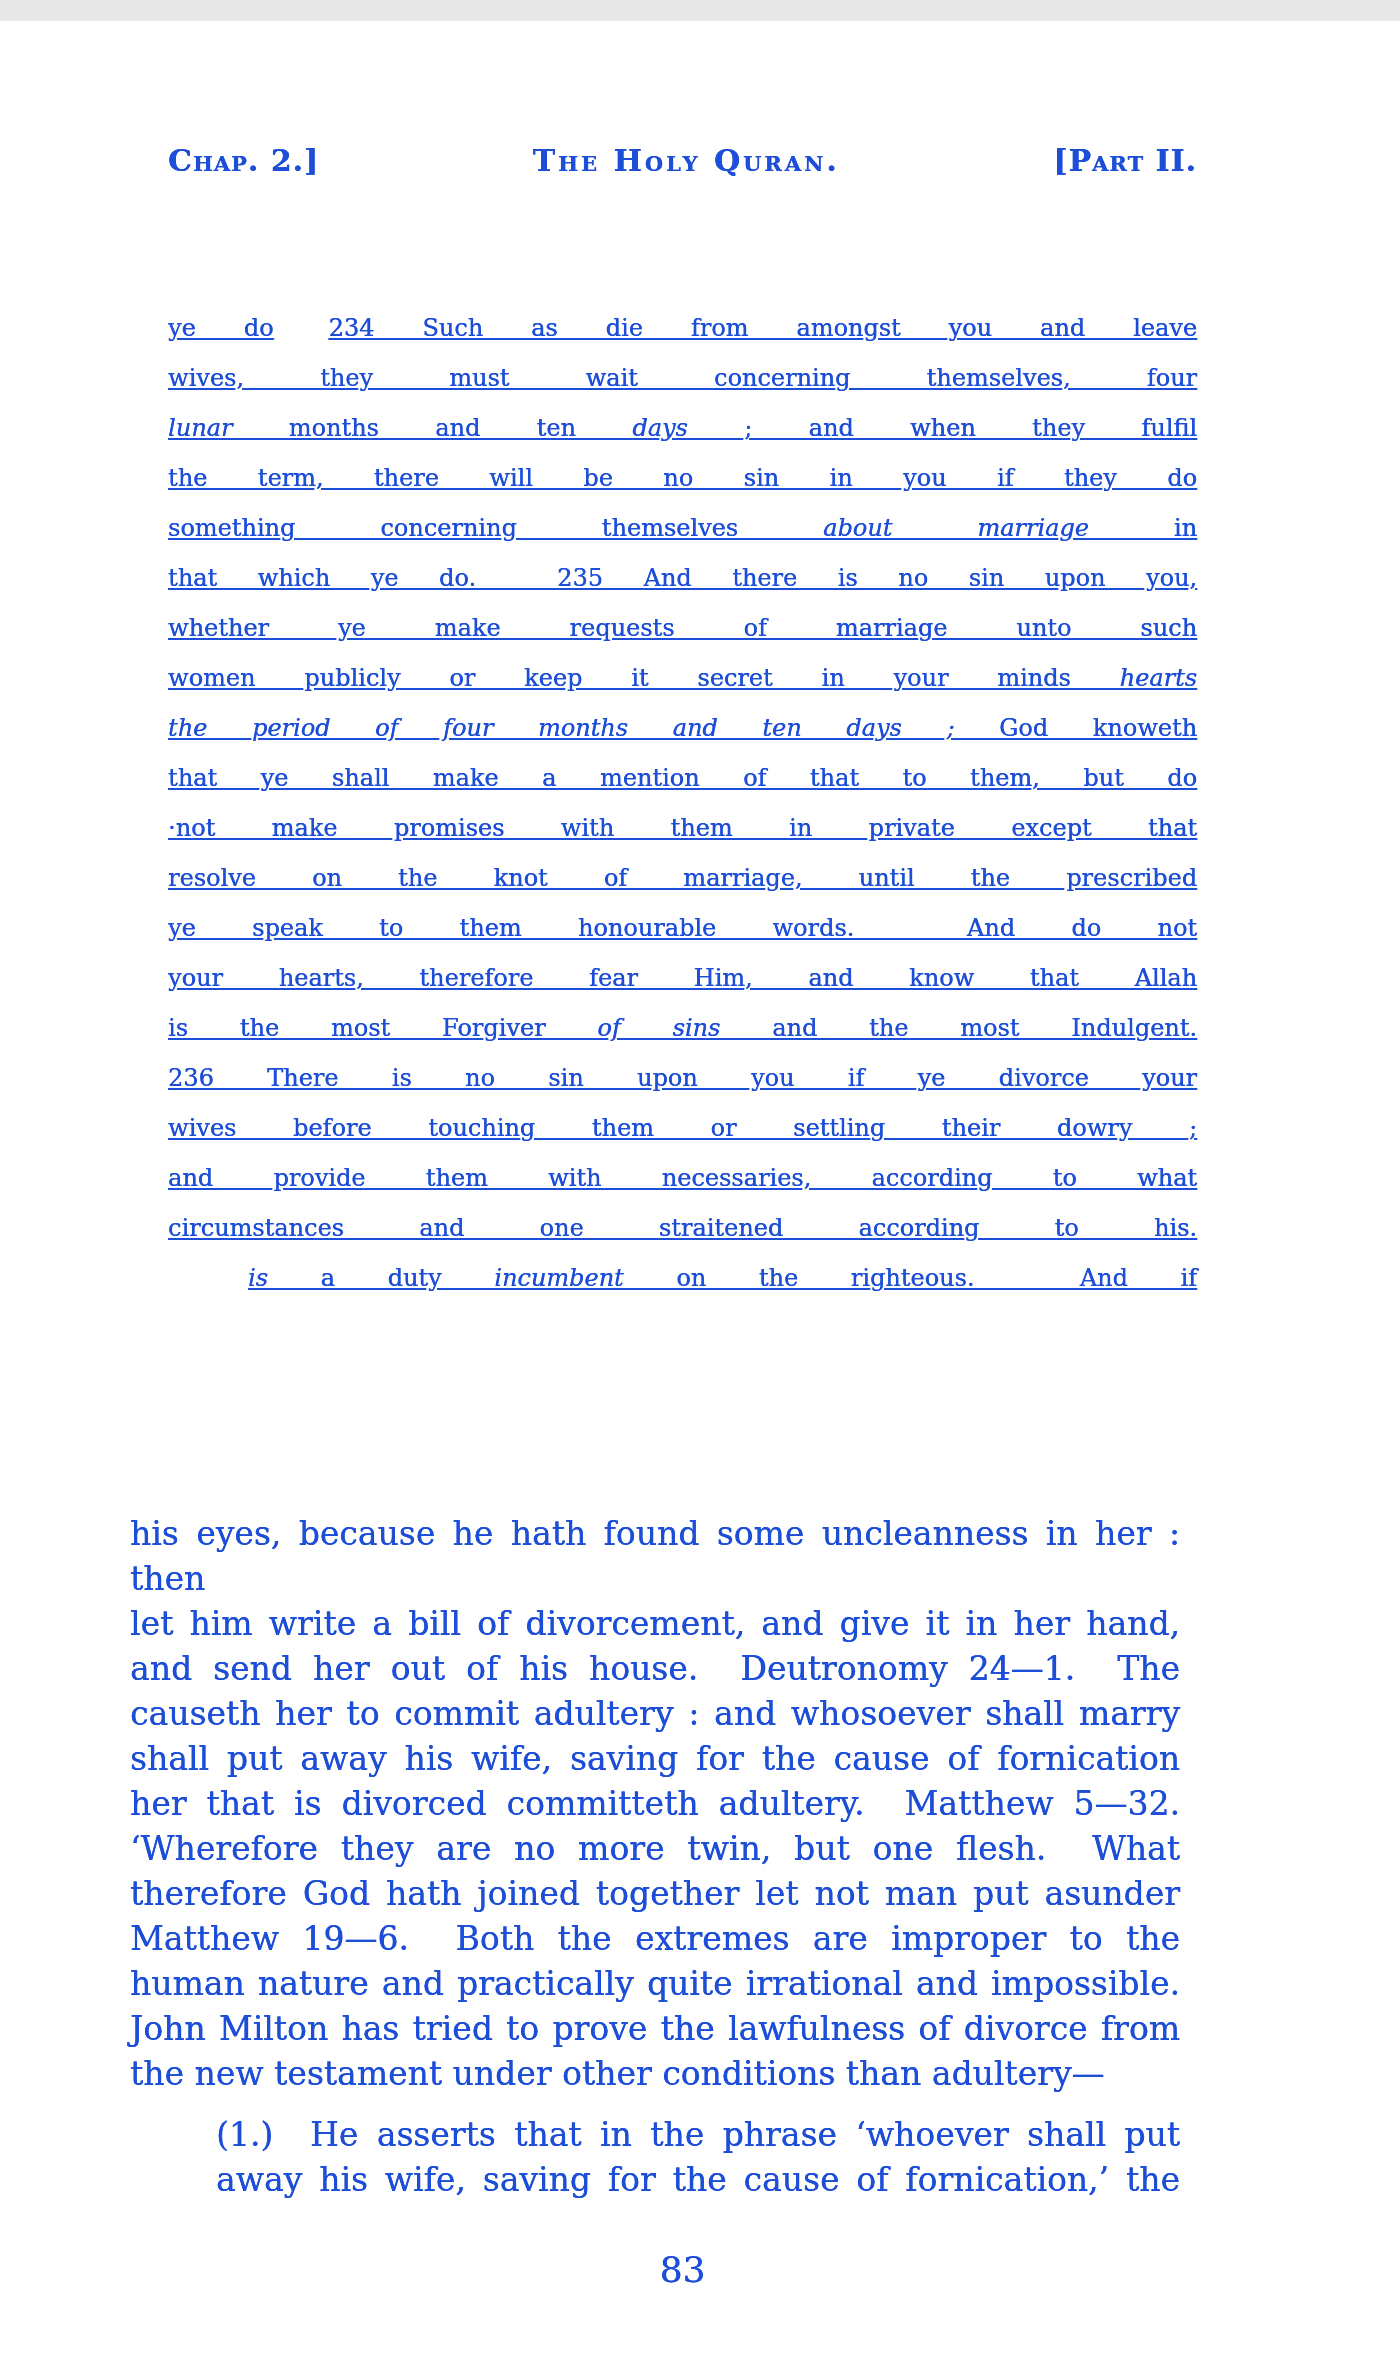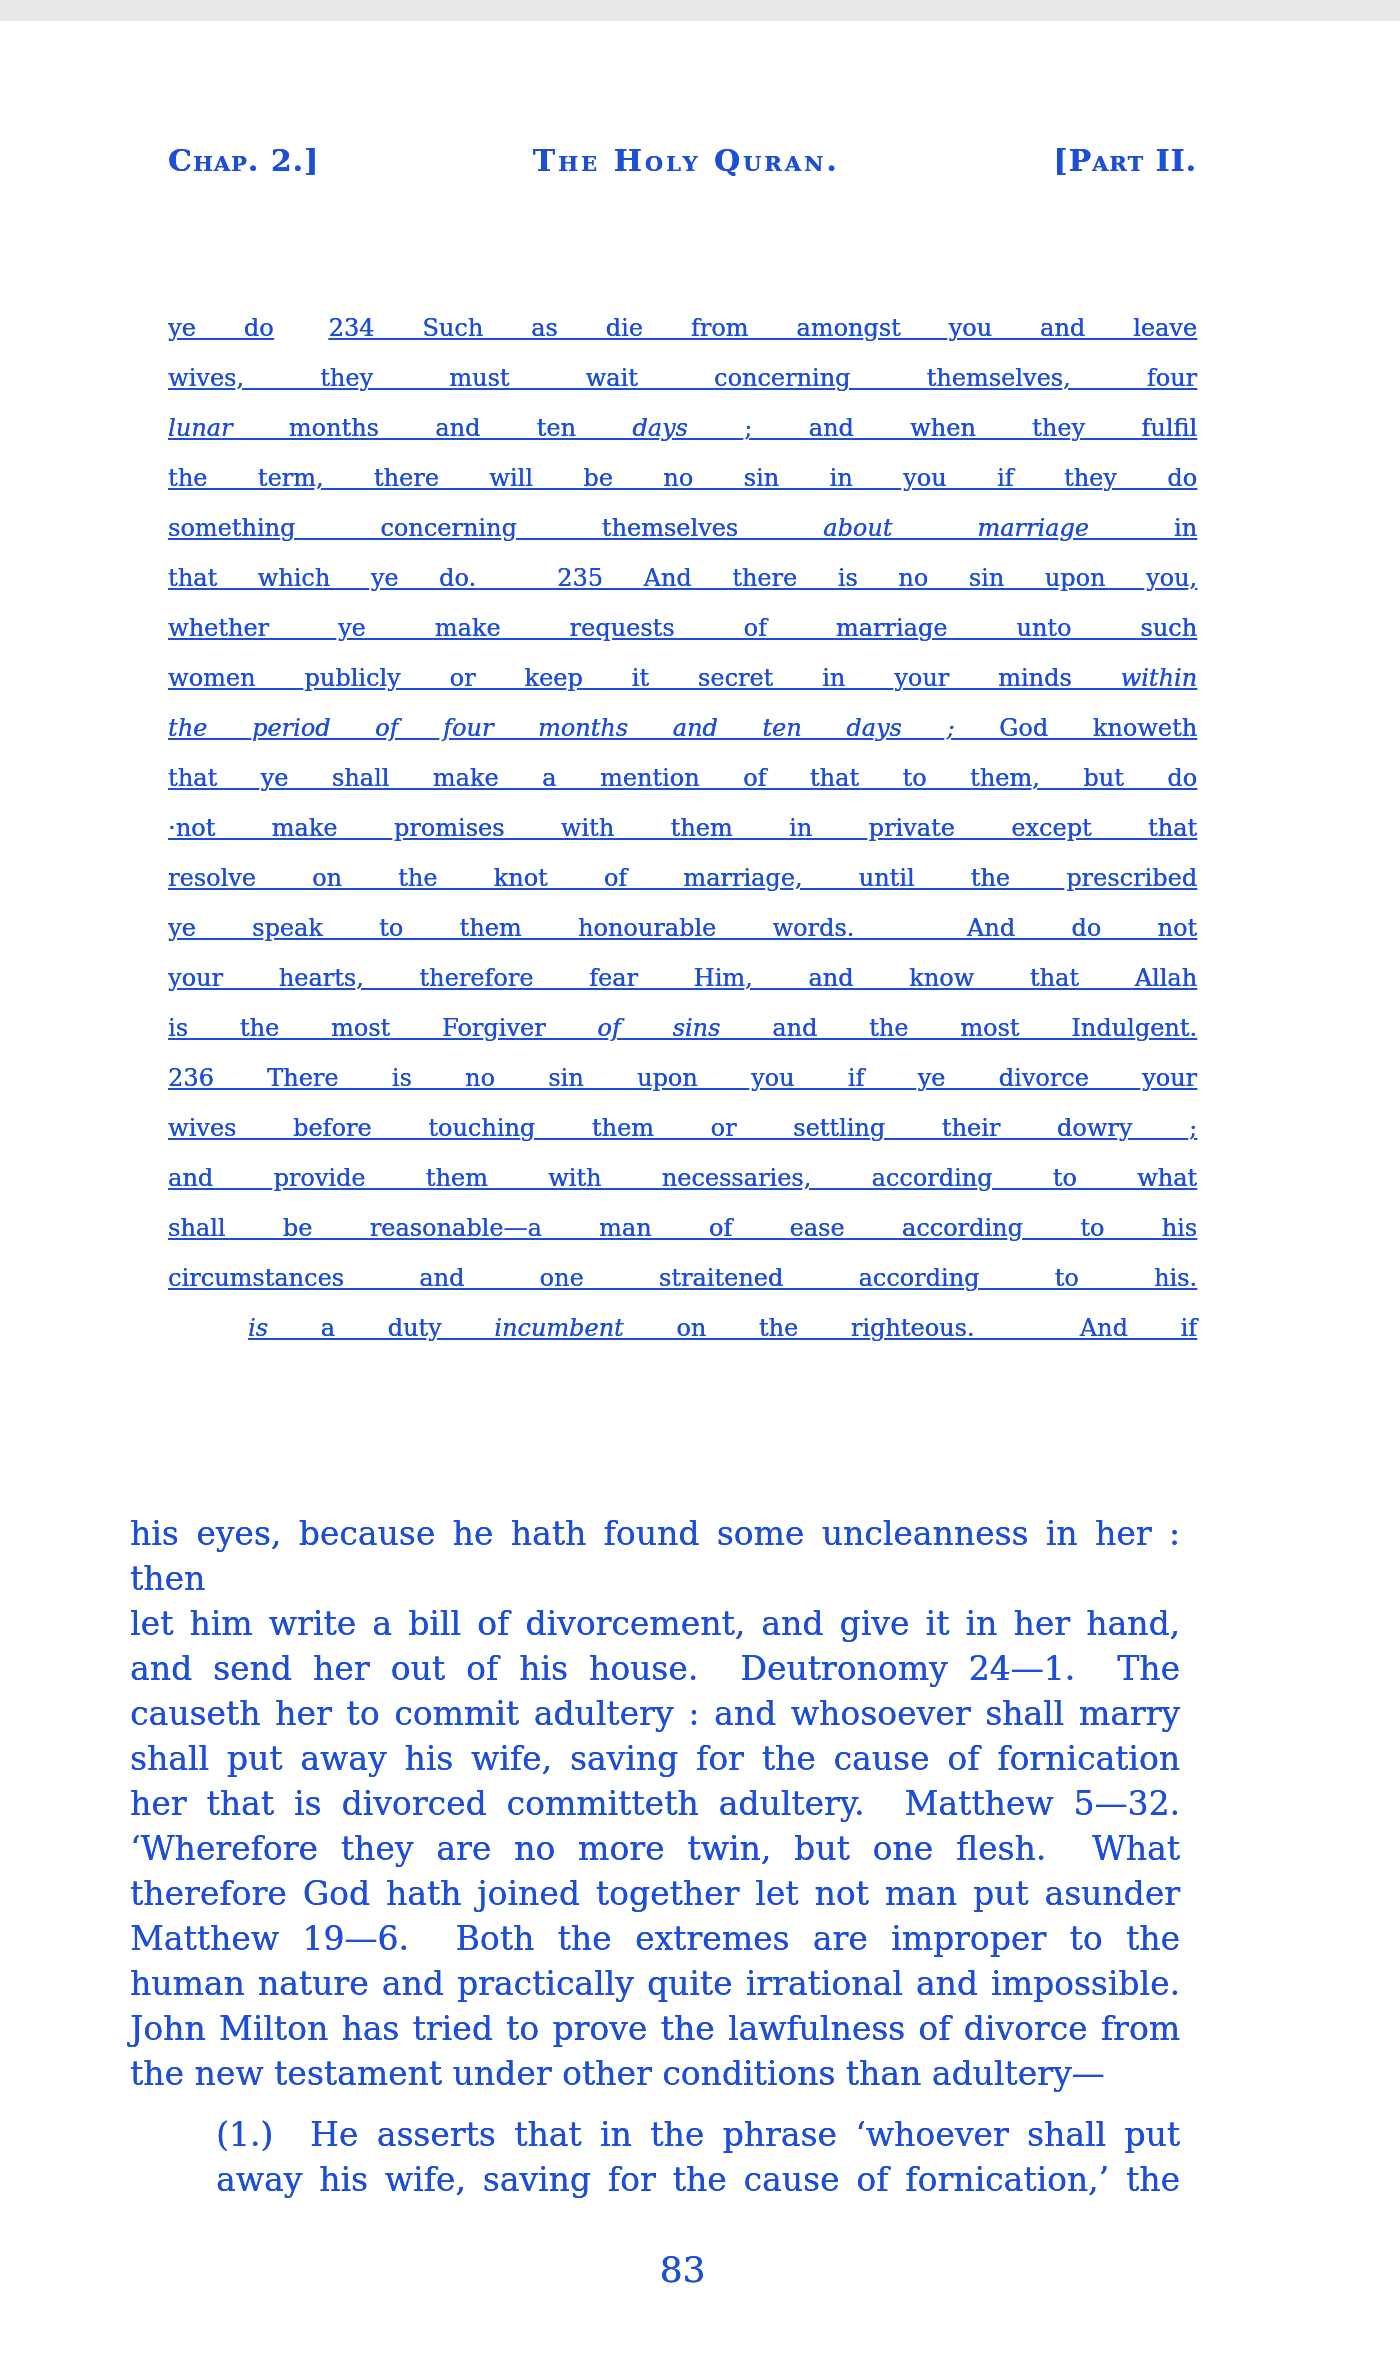--- a/index.html
+++ b/index.html
@@ -65,32 +65,31 @@
   </div>
 
   <div class="main-text">
       <div class="tline"><span>ye do</span><span class="gap" style="width: 55px;">&nbsp;</span><span>234 Such as die from amongst you and leave</span></div>
       <div class="tline"><span>wives, they must wait concerning themselves, four</span></div>
       <div class="tline"><span class="it">lunar</span><span> months and ten </span><span class="it">days</span><span> ; and when they fulfil</span></div>
       <div class="tline"><span>the term, there will be no sin in you if they do</span></div>
       <div class="tline"><span>something concerning themselves </span><span class="it">about marriage</span><span> in</span></div>
       <div class="tline"><span>that which ye do.&nbsp; 235 And there is no sin upon you,</span></div>
       <div class="tline"><span>whether ye make requests of marriage unto such</span></div>
-      <div class="tline"><span>women publicly or keep it secret in your minds </span><span class="it">within</span></div>
+      <div class="tline"><span>women publicly or keep it secret in your minds </span><span class="it">hearts</span></div>
       <div class="tline"><span class="it">the period of four months and ten days ;</span><span> God knoweth</span></div>
       <div class="tline"><span>that ye shall make a mention of that to them, but do</span></div>
       <div class="tline"><span>·not make promises with them in private except that</span></div>
       <div class="tline"><span>resolve on the knot of marriage, until the prescribed</span></div>
       <div class="tline"><span>ye speak to them honourable words.&nbsp; And do not</span></div>
       <div class="tline"><span>your hearts, therefore fear Him, and know that Allah</span></div>
       <div class="tline"><span>is the most Forgiver </span><span class="it">of sins</span><span> and the most Indulgent.</span></div>
       <div class="tline"><span>236 There is no sin upon you if ye divorce your</span></div>
       <div class="tline"><span>wives before touching them or settling their dowry ;</span></div>
       <div class="tline"><span>and provide them with necessaries, according to what</span></div>
-      <div class="tline"><span>shall be reasonable—a man of ease according to his</span></div>
       <div class="tline"><span>circumstances and one straitened according to his.</span></div>
       <div class="tline" style="padding-left: 80px;"><span class="it">is</span><span> a duty </span><span class="it">incumbent</span><span> on the righteous.&nbsp; And if</span></div>
     </div>
 
   <div class="footnote-text">
     <div>
         <div class="tline"><span>his eyes, because he hath found some uncleanness in her : then</span></div>
         <div class="tline"><span>let him write a bill of divorcement, and give it in her hand,</span></div>
         <div class="tline"><span>and send her out of his house.&nbsp; Deutronomy 24—1.&nbsp; The</span></div>
         <div class="tline"><span>causeth her to commit adultery : and whosoever shall marry</span></div>

